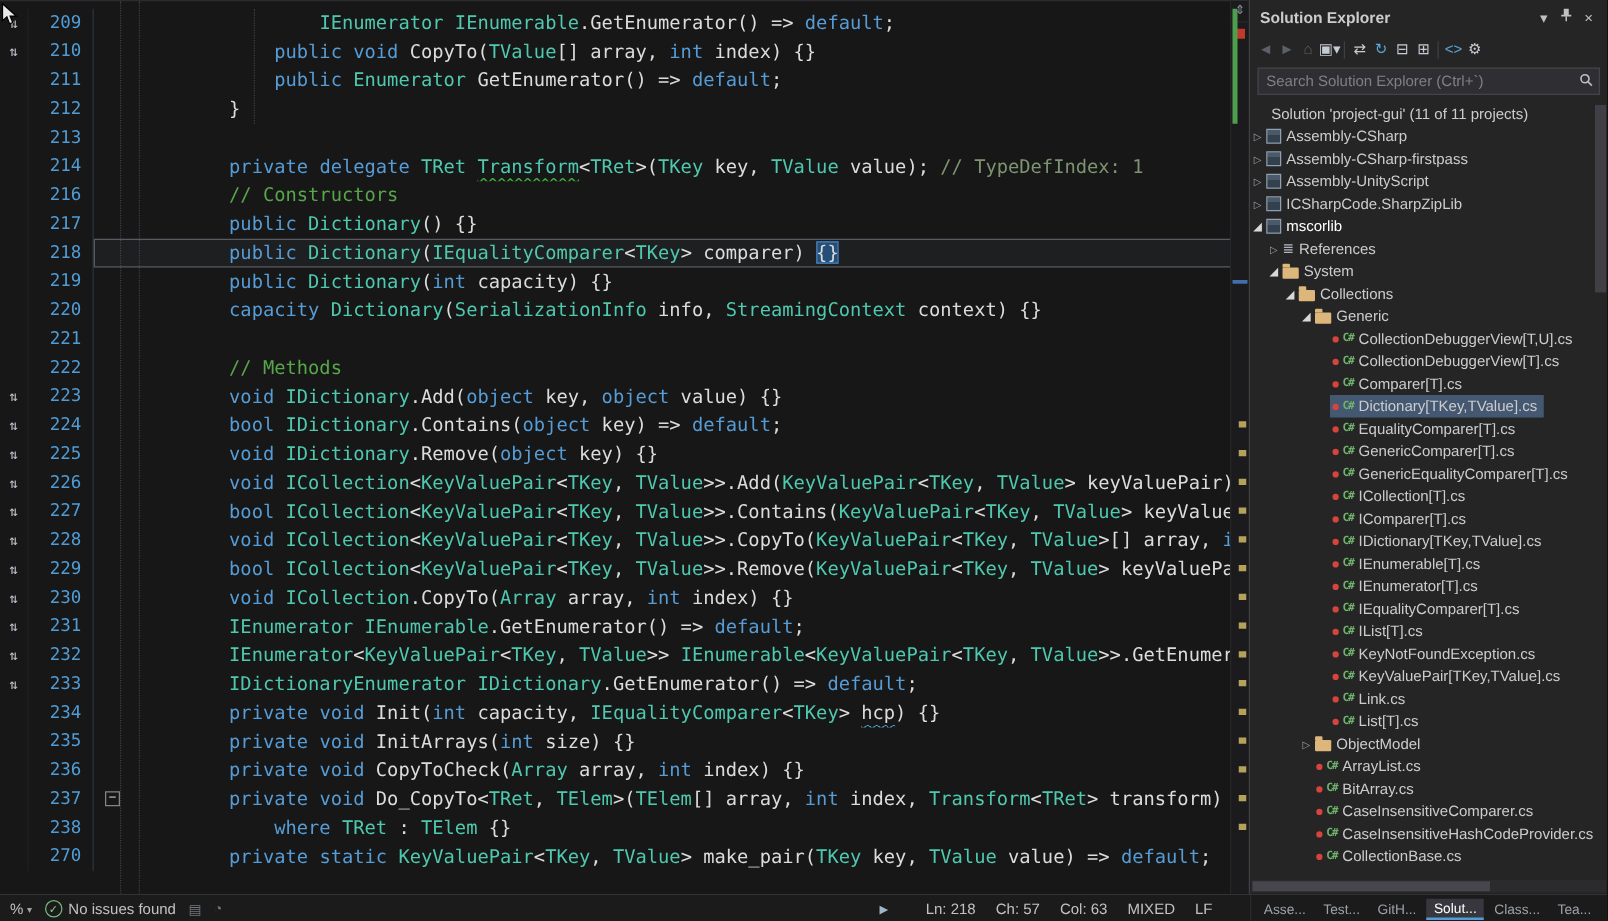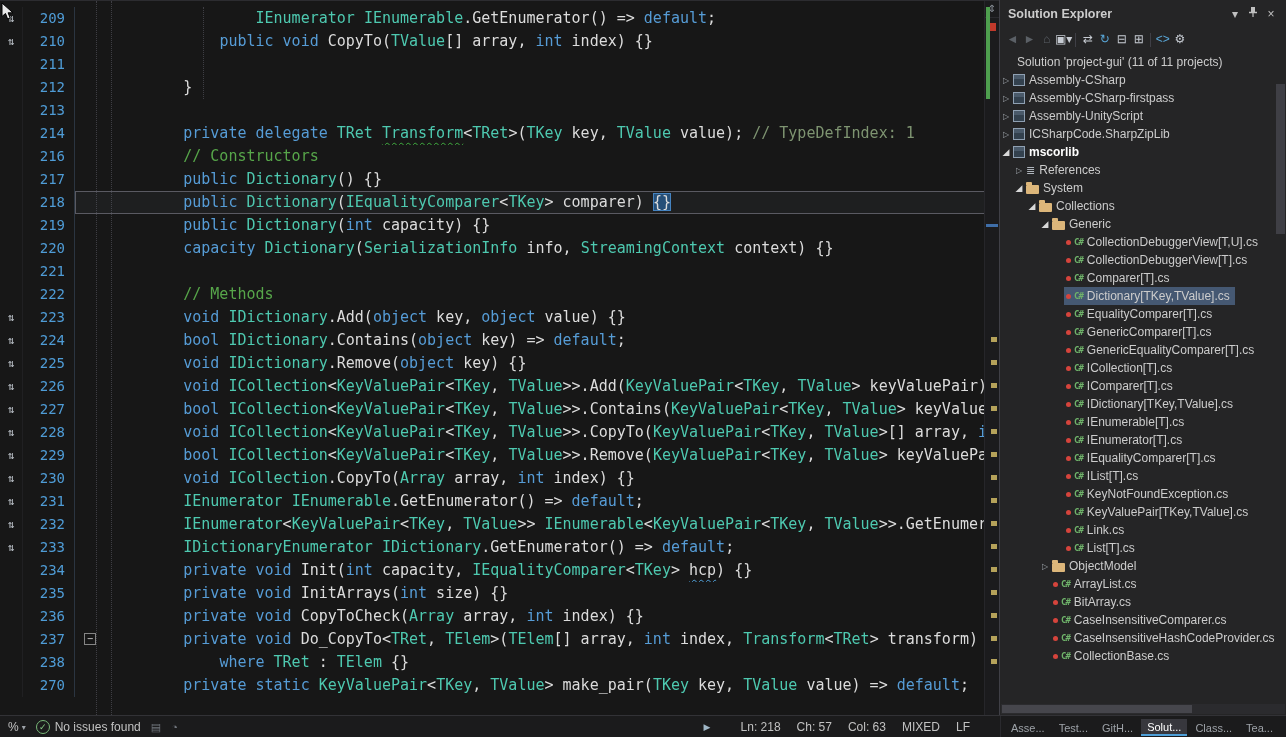--- a/index.html
+++ b/index.html
@@ -51,21 +51,21 @@
                    font-size:12px;padding:0 6px;font-family:"Liberation Sans",sans-serif;}
   .se-search input::placeholder{color:#7f7f85;}
   .se-search .mag{width:20px;text-align:center;flex:none;}
   .se-tree{flex:1;overflow:hidden;padding-top:1px;}
   .trow{height:18px;display:flex;align-items:center;white-space:nowrap;}
   .trow .ind{flex:none;}
   .arrow{width:12px;flex:none;text-align:center;font-size:8px;color:#9aa0a6;}
   .arrow.exp{color:#d8d8d8;font-size:9px;}
   .hl{display:inline-flex;align-items:center;height:18px;padding:0 5px 0 1px;}
   .trow.sel .hl{background:#455872;}
-  .trow.bold .lbl{font-weight:bold;color:#ffffff;}
+  .trow.bold .lbl{font-weight:normal;color:#ffffff;}
   .lbl{padding-left:4px;}
   .dot{width:5px;height:5px;border-radius:50%;background:#d6443c;margin:0 3px 0 1px;flex:none;}
   .csi{flex:none;font:bold 9px "DejaVu Sans Mono",monospace;color:#6fb36a;letter-spacing:-1px;}
   .fi{flex:none;width:13px;height:9px;background:#dcb67a;border-radius:1px;position:relative;margin-top:2px;}
   .fi::before{content:"";position:absolute;top:-3px;left:0;width:6px;height:3px;background:#dcb67a;border-radius:1px 1px 0 0;}
   .pi{flex:none;width:12px;height:12px;box-sizing:border-box;border:1px solid #8fa0b2;
       background:linear-gradient(180deg,#4a5a6a 0 4px,#33414e 4px 100%);}
   .ri{flex:none;color:#aeb4bb;font-size:11px;line-height:12px;}
   .se-hscroll{height:10px;margin:0 1px 1px;position:relative;background:#2b2b2e;}
   .se-hthumb{position:absolute;left:1px;top:1px;width:190px;height:8px;background:#46464c;}
@@ -115,20 +115,21 @@
             <span class="lbody">
               <span class="fcol"></span>
               <span class="code">            <span class="tk-k">public</span><span class="tk-d"> </span><span class="tk-k">void</span><span class="tk-d"> CopyTo(</span><span class="tk-t">TValue</span><span class="tk-d">[] array, </span><span class="tk-k">int</span><span class="tk-d"> index) {}</span></span>
             </span>
           </div>
           <div class="line">
             <span class="gcol"></span>
             <span class="lnum">211</span>
             <span class="lbody">
               <span class="fcol"></span>
+              <span class="code">            <span class="tk-k">public</span><span class="tk-d"> </span><span class="tk-t">Enumerator</span><span class="tk-d"> GetEnumerator() =&gt; </span><span class="tk-k">default</span><span class="tk-d">;</span></span>
             </span>
           </div>
           <div class="line">
             <span class="gcol"></span>
             <span class="lnum">212</span>
             <span class="lbody">
               <span class="fcol"></span>
               <span class="code">        <span class="tk-d">}</span></span>
             </span>
           </div>
@@ -386,20 +387,29 @@
           <span class="tbi ">▣▾</span>
           <span class="tbsep"></span>
           <span class="tbi ">⇄</span>
           <span class="tbi accent">↻</span>
           <span class="tbi ">⊟</span>
           <span class="tbi ">⊞</span>
           <span class="tbsep"></span>
           <span class="tbi accent">&lt;&gt;</span>
           <span class="tbi ">⚙</span>
         </div>
+      <div class="se-search">
+        <input placeholder="Search Solution Explorer (Ctrl+`)" style="">
+        <span class="mag">
+          <svg width="12" height="12" viewBox="0 0 12 12">
+              <circle cx="5" cy="5" r="3.2" fill="none" stroke="#b9bfc6" stroke-width="1.3"></circle>
+              <line x1="7.5" y1="7.5" x2="10.5" y2="10.5" stroke="#b9bfc6" stroke-width="1.3"></line>
+            </svg>
+        </span>
+      </div>
       <div class="se-tree">
           <div class="trow">
             <span class="ind" style="width: 0px;"></span>
             <span class="arrow"></span>
             <span class="hl">
               <span class="lbl">Solution 'project-gui' (11 of 11 projects)</span>
             </span>
           </div>
           <div class="trow">
             <span class="ind" style="width: 0px;"></span>

